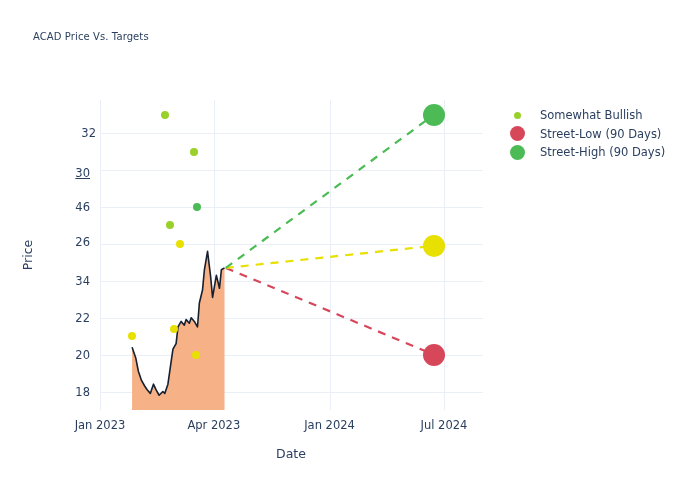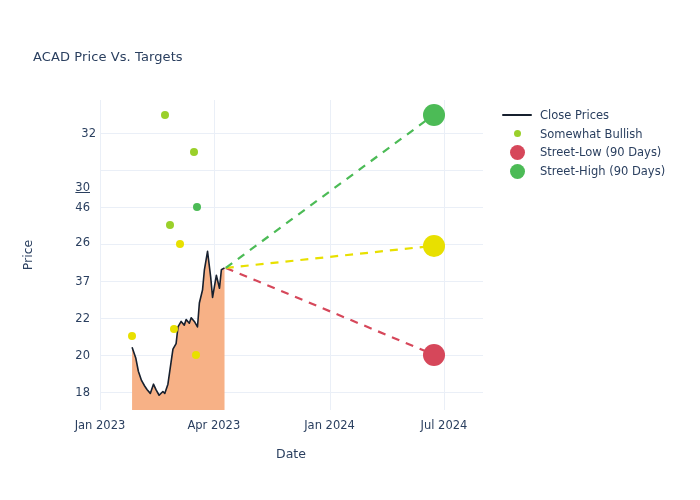--- a/index.html
+++ b/index.html
@@ -7,22 +7,22 @@
     width:700px;height:500px;
     background:#ffffff;
     font-family:"DejaVu Sans","Liberation Sans",sans-serif;
     color:#2a3f5f;
     overflow:hidden;
     position:relative;
   }
   #chart-root{position:absolute;inset:0;}
 
   .chart-title{
-    position:absolute;left:33px;top:49px;
-    font-size:13px;color:#2a3f5f;letter-spacing:.1px;
+    position:absolute;left:33px;top:31px;
+    font-size:10px;color:#2a3f5f;letter-spacing:.1px;
     white-space:nowrap;
   }
 
   
   #plot{
     position:absolute;
     left:100px;top:100px;
     width:383px;height:310px;
   }
   .gridline-h{position:absolute;left:0;width:100%;height:1px;background:#eaeff7;}
@@ -66,24 +66,24 @@
 
   <div class="chart-title">ACAD Price Vs. Targets</div>
 
   <div class="axis-label-y">Price</div>
   <div class="axis-label-x">Date</div>
 
   <div id="ytick-layer">
       <div class="ytick-wrap" style="left: 90px; top: 391.548px; transform: translate(-100%, -50%);">18</div>
       <div class="ytick-wrap" style="left: 90px; top: 354.643px; transform: translate(-100%, -50%);">20</div>
       <div class="ytick-wrap" style="left: 90px; top: 317.738px; transform: translate(-100%, -50%);">22</div>
-      <div class="ytick-wrap" style="left: 90px; top: 280.833px; transform: translate(-100%, -50%);">37</div>
+      <div class="ytick-wrap" style="left: 90px; top: 280.833px; transform: translate(-100%, -50%);">34</div>
       <div class="ytick-wrap" style="left: 90px; top: 242px; transform: translate(-100%, -50%);">26</div>
       <div class="ytick-wrap" style="left: 90px; top: 207.024px; transform: translate(-100%, -50%);">46</div>
-      <div class="ytick-wrap" style="left: 90px; top: 187px; transform: translate(-100%, -50%); text-decoration: underline;">30</div>
+      <div class="ytick-wrap" style="left: 90px; top: 173px; transform: translate(-100%, -50%); text-decoration: underline;">30</div>
       <div class="ytick-wrap" style="left: 96px; top: 133.214px; transform: translate(-100%, -50%);">32</div>
     </div>
   <div id="xtick-layer">
       <div class="xtick-wrap" style="left: 100px; top: 418px; transform: translateX(-50%);">Jan 2023</div>
       <div class="xtick-wrap" style="left: 213.831px; top: 418px; transform: translateX(-50%);">Apr 2023</div>
       <div class="xtick-wrap" style="left: 329.548px; top: 418px; transform: translateX(-50%);">Jan 2024</div>
       <div class="xtick-wrap" style="left: 444.008px; top: 418px; transform: translateX(-50%);">Jul 2024</div>
     </div>
 
   <div id="plot">
@@ -119,26 +119,20 @@
         <div class="dot" style="width: 8px; height: 8px; background: rgb(232, 224, 0); left: 95.5928px; top: 254.643px;"></div>
         <div class="dot" style="width: 22px; height: 22px; background: rgb(214, 71, 90); left: 333.946px; top: 254.643px;"></div>
         <div class="dot" style="width: 22px; height: 22px; background: rgb(232, 224, 0); left: 333.946px; top: 145.774px;"></div>
         <div class="dot" style="width: 22px; height: 22px; background: rgb(76, 187, 86); left: 333.946px; top: 14.7619px;"></div>
       </div>
   </div>
 
   <div id="legend">
       <div class="legend-row">
         <span class="legend-mark">
-          <span class="legend-line" style="background: rgb(23, 32, 46);"></span>
-        </span>
-        <span class="legend-label">Close Prices</span>
-      </div>
-      <div class="legend-row">
-        <span class="legend-mark">
           <span class="legend-dot" style="width: 7px; height: 7px; background: rgb(154, 208, 42);"></span>
         </span>
         <span class="legend-label">Somewhat Bullish</span>
       </div>
       <div class="legend-row">
         <span class="legend-mark">
           <span class="legend-dot" style="width: 15px; height: 15px; background: rgb(214, 71, 90);"></span>
         </span>
         <span class="legend-label">Street-Low (90 Days)</span>
       </div>

